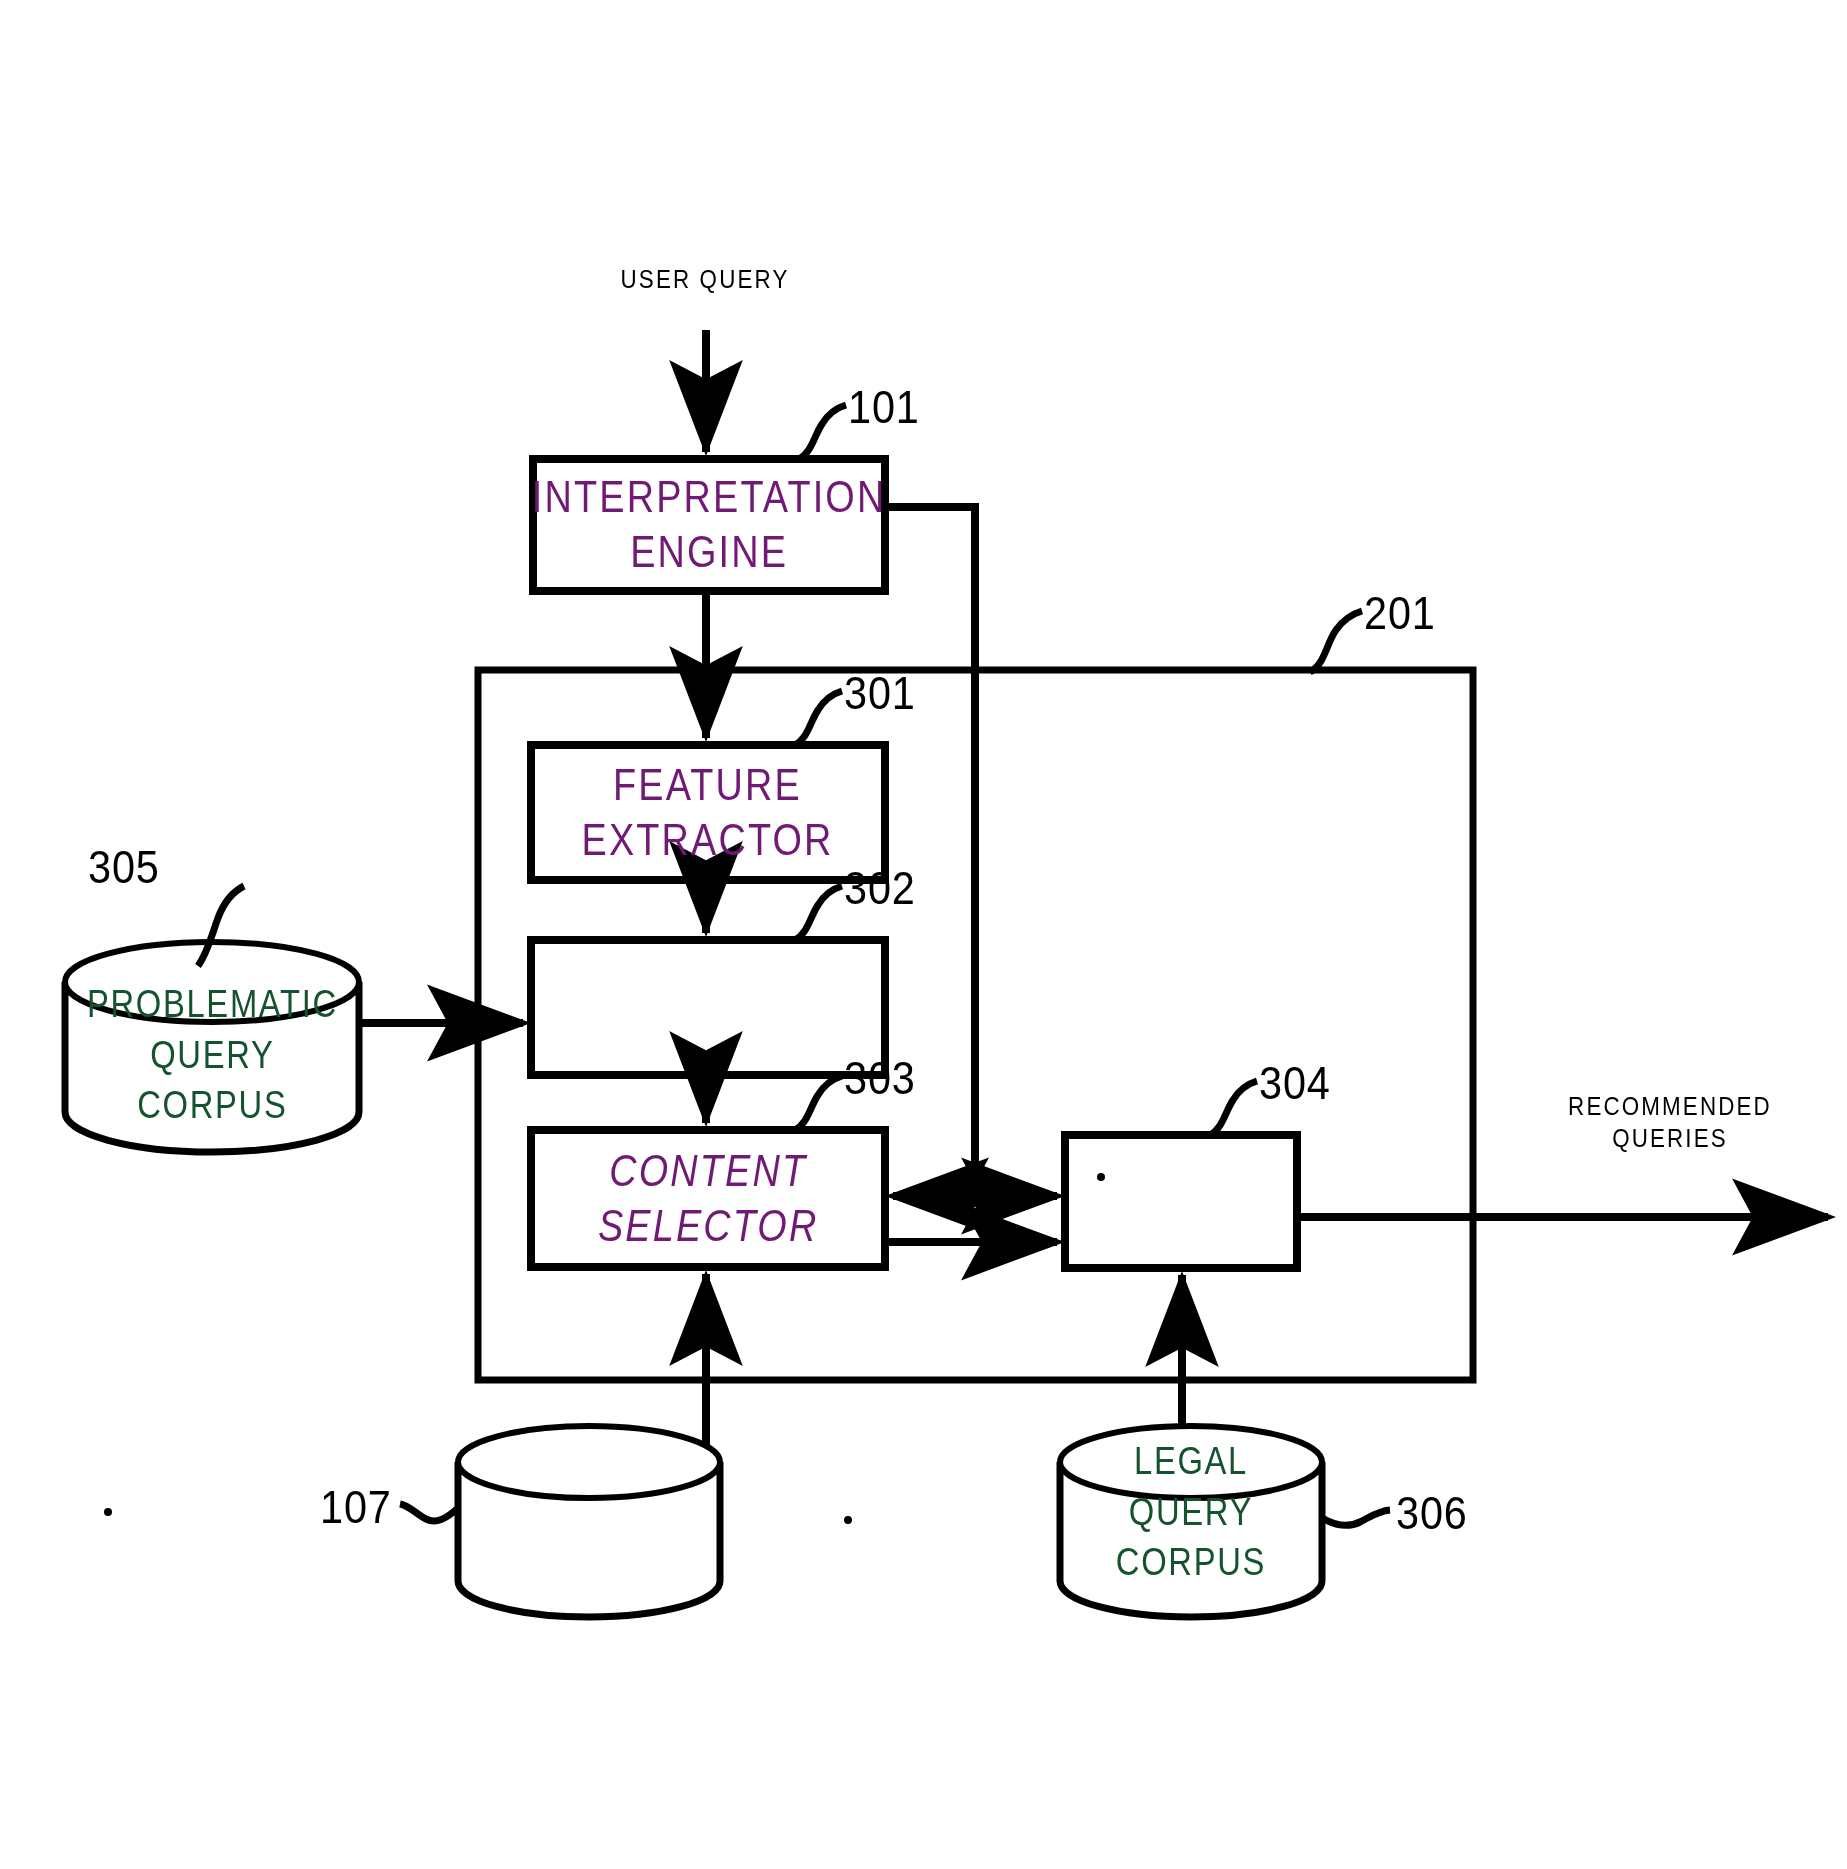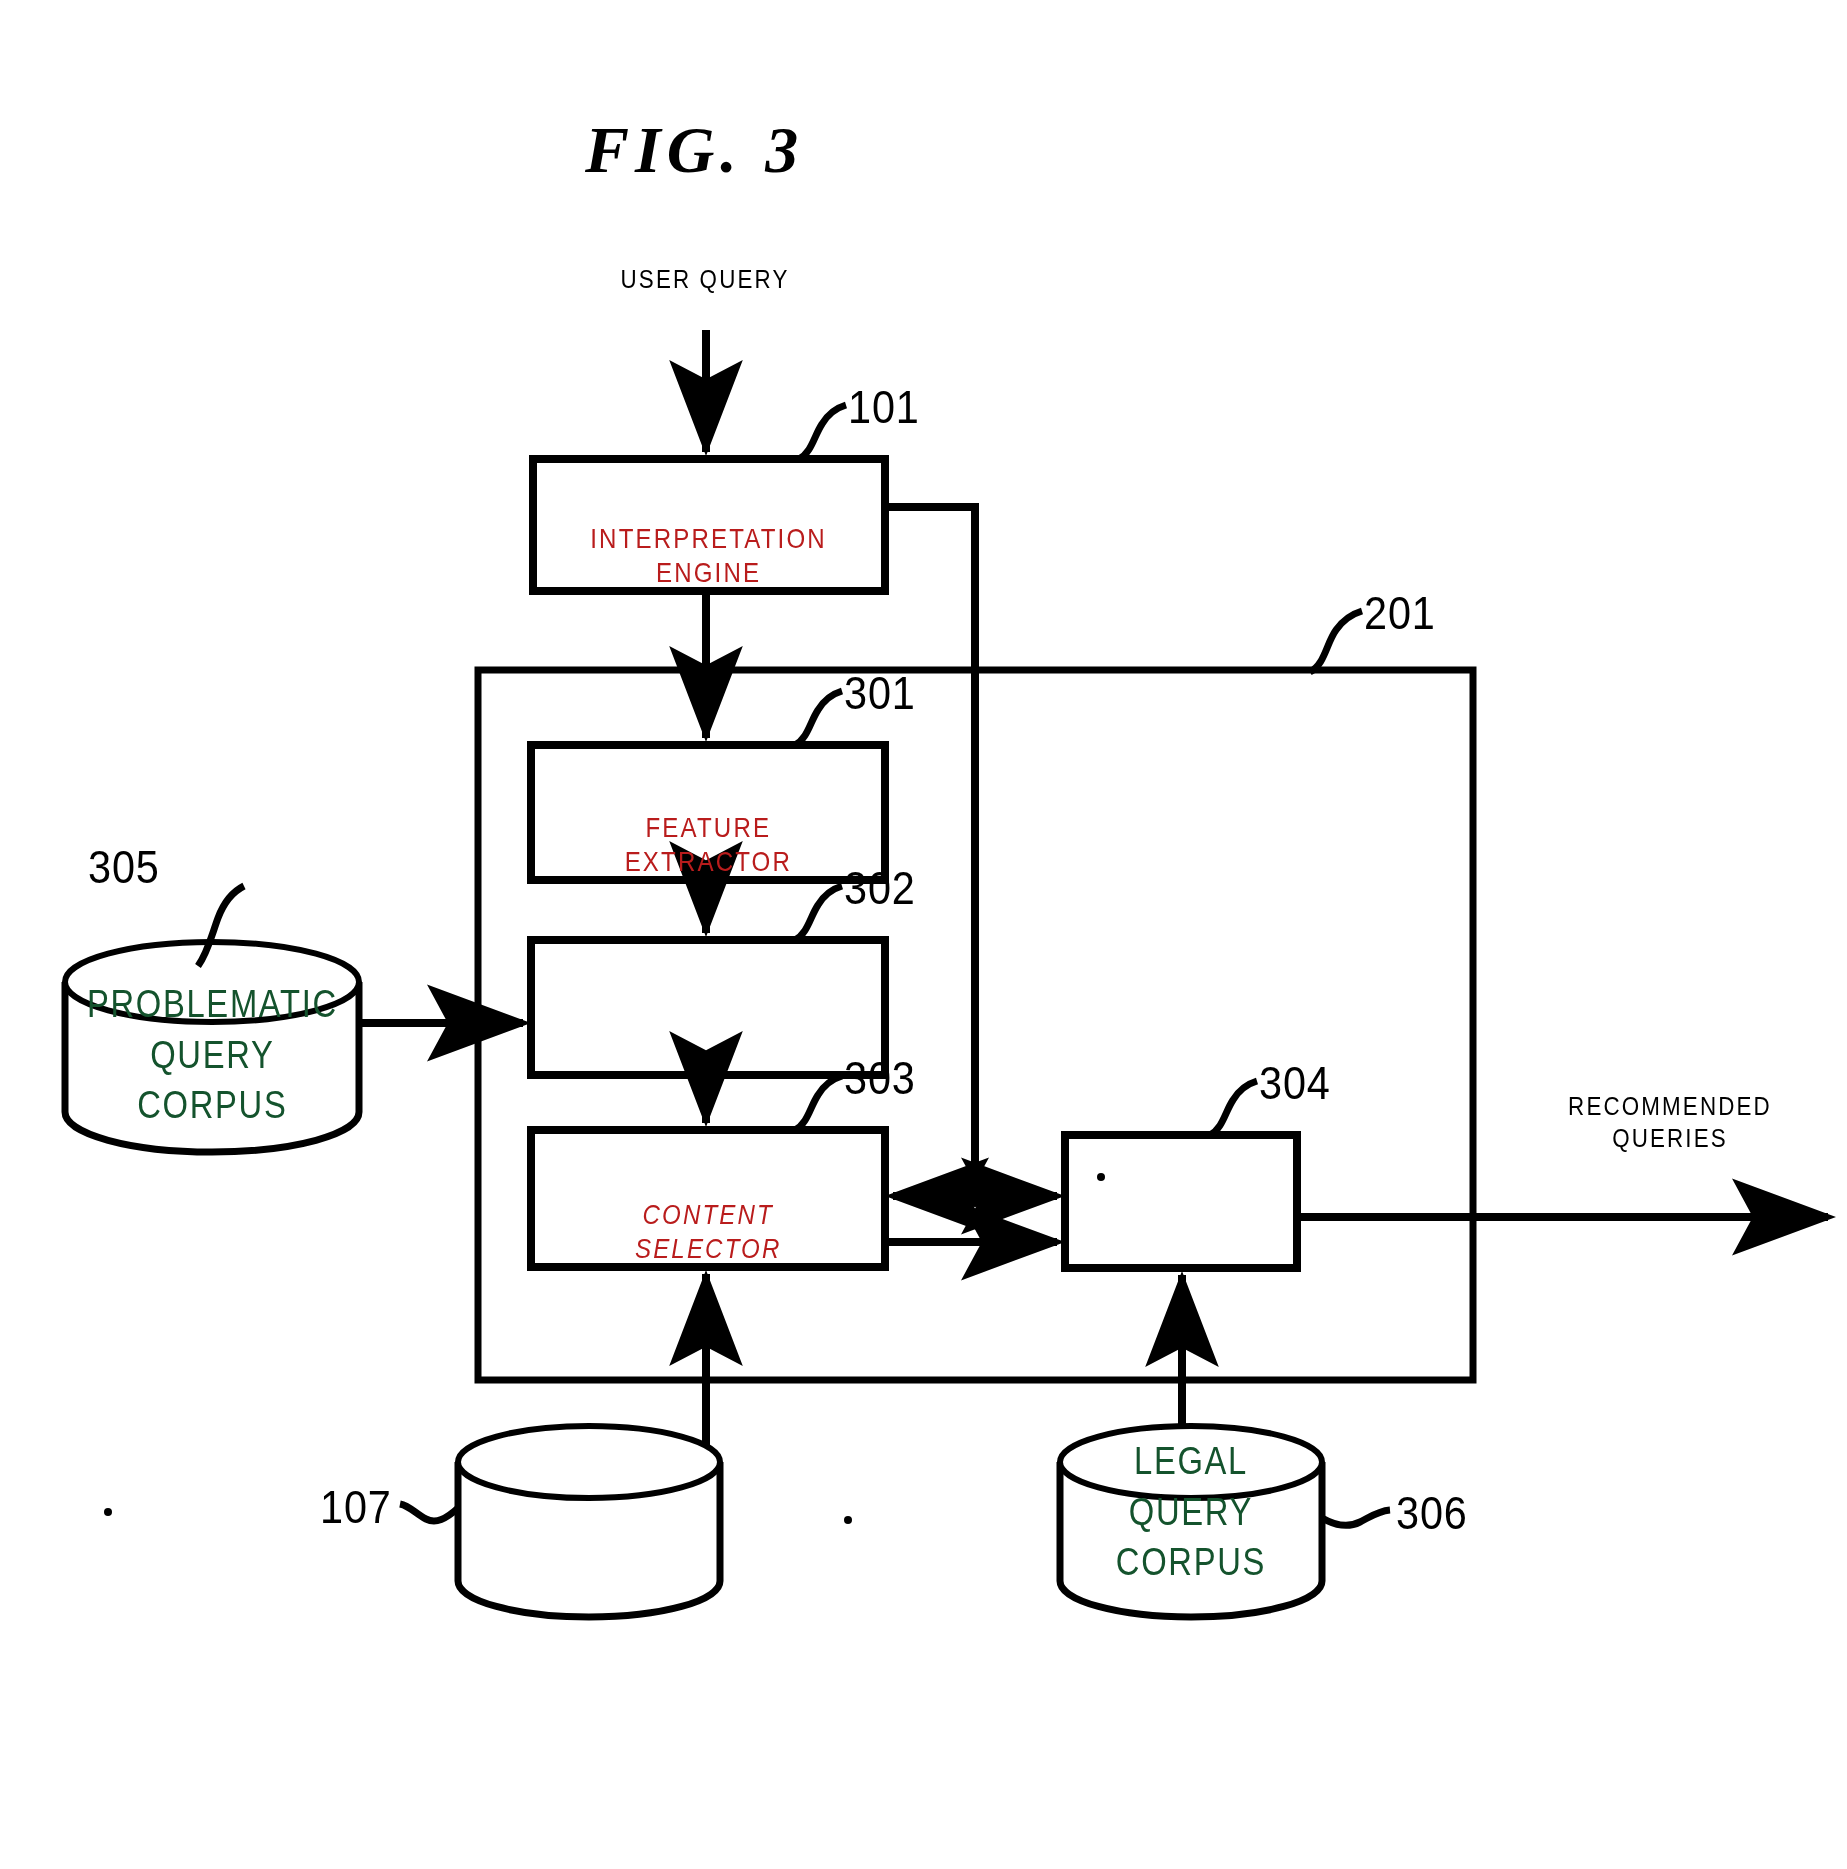--- a/index.html
+++ b/index.html
@@ -39,27 +39,27 @@
     font-size: 46px;
     letter-spacing: 1px;
     color: #000;
     white-space: nowrap;
     transform: scaleX(0.9);
     transform-origin: left center;
   }
   .boxtext {
     position: absolute;
     display: flex;
-    align-items: flex-end;
+    align-items: center;
     justify-content: center;
     text-align: center;
     font-family: "Liberation Sans", sans-serif;
-    font-size: 28px;
+    font-size: 44px;
     letter-spacing: 2.5px;
-    color: #b91c1c;
+    color: #701a75;
     line-height: 1.24;
     pointer-events: none;
   }
   .boxtext > span { transform: scaleX(0.86); display:block; }
   .cyltext {
     position: absolute;
     display: flex;
     align-items: center;
     justify-content: center;
     text-align: center;
@@ -160,21 +160,20 @@
       <path d="M 198 966 C 208 952 212 934 218 918 C 224 902 232 892 244 886" stroke-width="7"></path>
       <path d="M 458 1508 C 446 1519 436 1524 426 1519 C 416 1514 410 1506 400 1504" stroke-width="7"></path>
       <path d="M 1322 1518 C 1336 1526 1348 1528 1360 1522 C 1370 1517 1378 1511 1390 1510" stroke-width="7"></path>
 
       <circle cx="108" cy="1512" r="4" fill="#000" stroke="none"></circle>
       <circle cx="848" cy="1520" r="4" fill="#000" stroke="none"></circle>
       <circle cx="1101" cy="1177" r="4" fill="#000" stroke="none"></circle>
     </g>
   </svg>
 
-  <div class="fig-title" style="left:585px; top:112px;">FIG.  3</div>
 
   <div class="flowlbl" style="left:495px; top:263px; width:420px;">
     <span>USER QUERY</span>
   </div>
 
   <div class="flowlbl" style="left:1500px; top:1090px; width:340px;">
     <span>RECOMMENDED</span>
     <span>QUERIES</span>
   </div>
 

